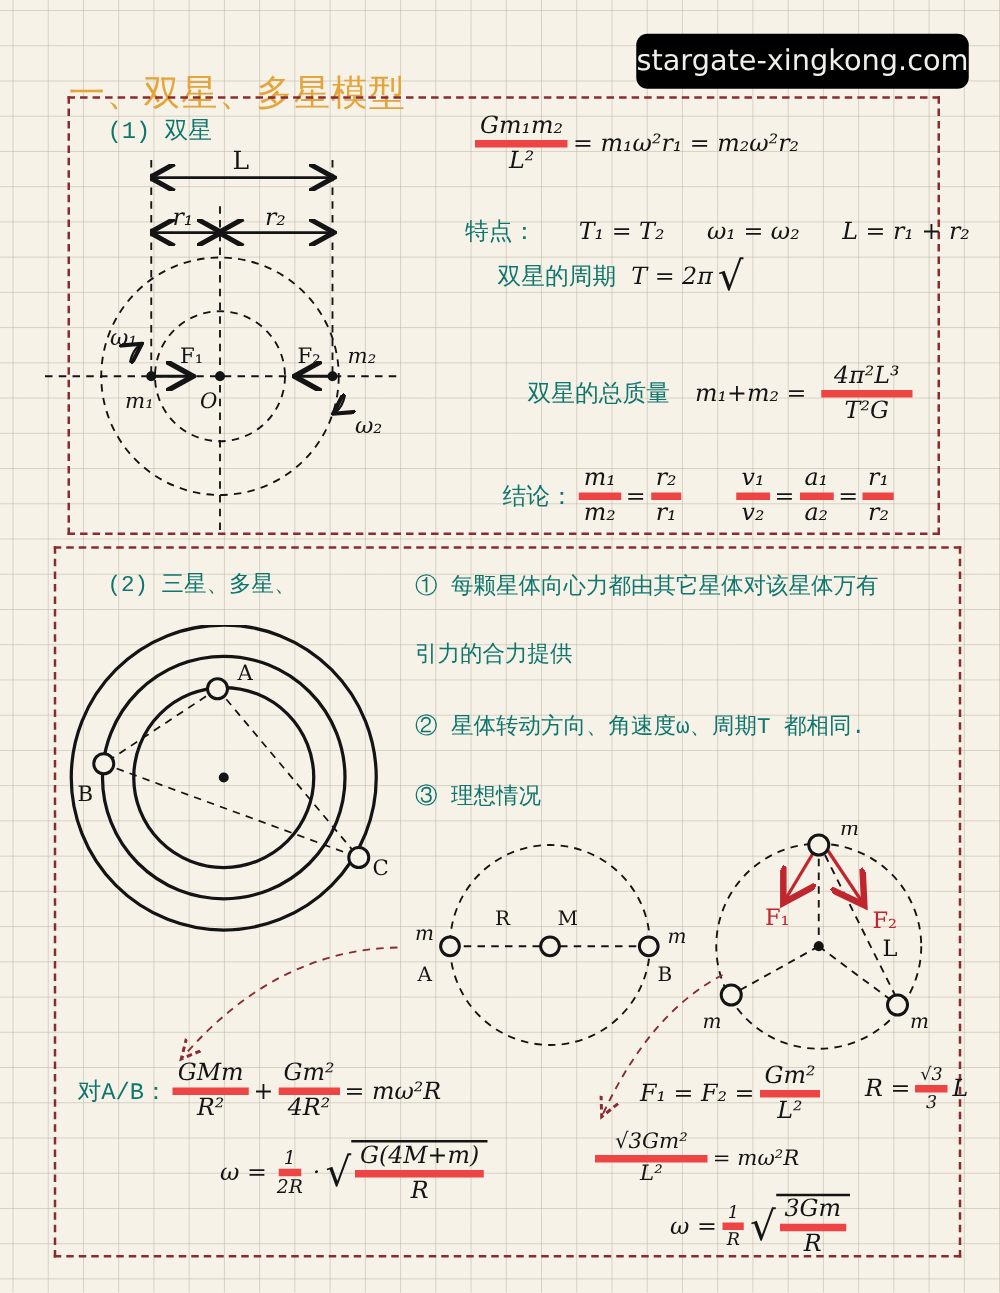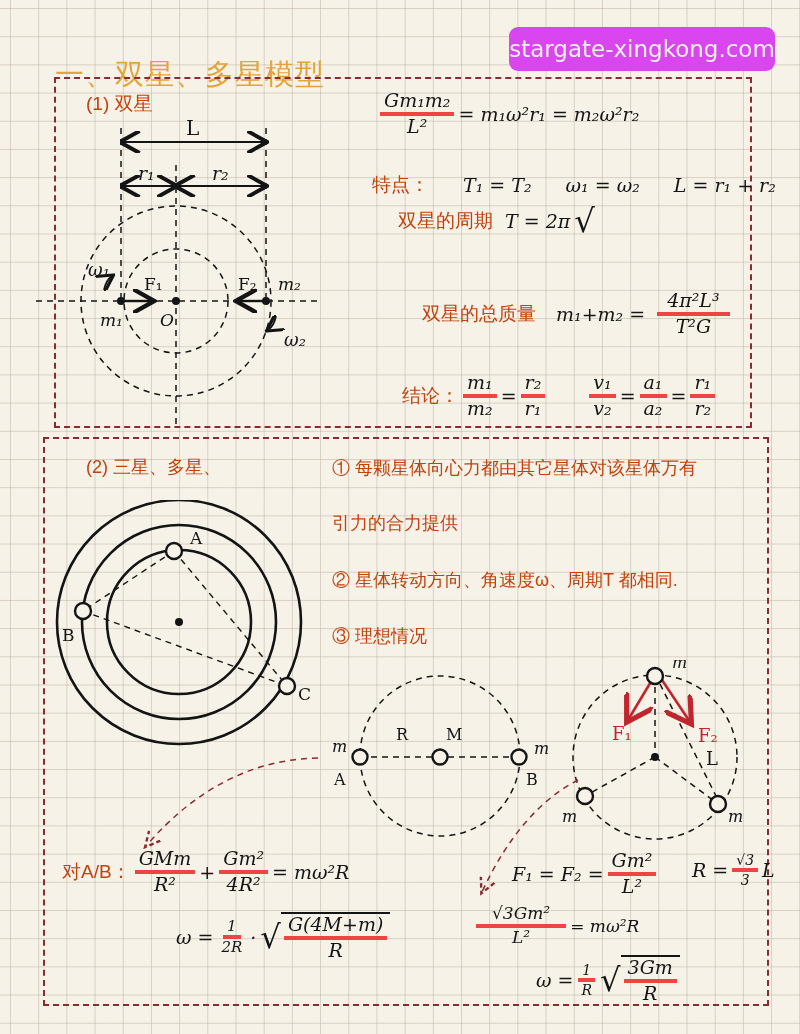--- a/index.html
+++ b/index.html
@@ -14,31 +14,31 @@
     font-family: "DejaVu Sans", sans-serif;
     color: #141414;
   }
   .abs { position: absolute; }
   .title {
     left: 55px; top: 22px; font-size: 29px; color: #e3a43a; letter-spacing: 1px;
     font-family: "DejaVu Sans", sans-serif; font-weight: normal; margin-top: 33px;
   }
   .watermark {
     left: 509px; top: 27px; width: 266px; height: 44px; border-radius: 9px;
-    background: #d946ef; color: #f0f0ea; font-size: 23px;
+    background: #000000; color: #f0f0ea; font-size: 23px;
     display: flex; align-items: center; justify-content: center;
     font-family: "DejaVu Sans", sans-serif;
   }
   .box {
     border: 2px dashed #8a2b2f; box-sizing: border-box;
   }
   .hand { font-family: "DejaVu Serif", serif; font-style: italic; color: #141414; }
-  .cn { font-family: Liberation Sans, sans-serif; color: #c2410c; }
+  .cn { font-family: Liberation Mono, monospace; color: #0f766e; }
   .frac { display: inline-flex; flex-direction: column; align-items: center; vertical-align: middle; }
-  .frac .num { border-bottom: 4px solid #ef4444; padding: 0 4px; line-height: 1.15; }
+  .frac .num { border-bottom: 6px solid #ef4444; padding: 0 4px; line-height: 1.15; }
   .frac .den { padding: 0 4px; line-height: 1.15; }
   .sqrt { display: inline-flex; align-items: center; vertical-align: middle; }
   .sqrt .rad { font-size: 1.7em; line-height: 1; font-style: normal; }
   .sqrt .under { border-top: 2px solid #141414; padding: 0 3px; }
   .eq { font-size: 19px; white-space: nowrap; display: flex; align-items: center; gap: 4px; }
   svg text { font-family: "DejaVu Serif", serif; font-style: italic; fill: #141414; }
 </style>
 </head>
 <body>
 

